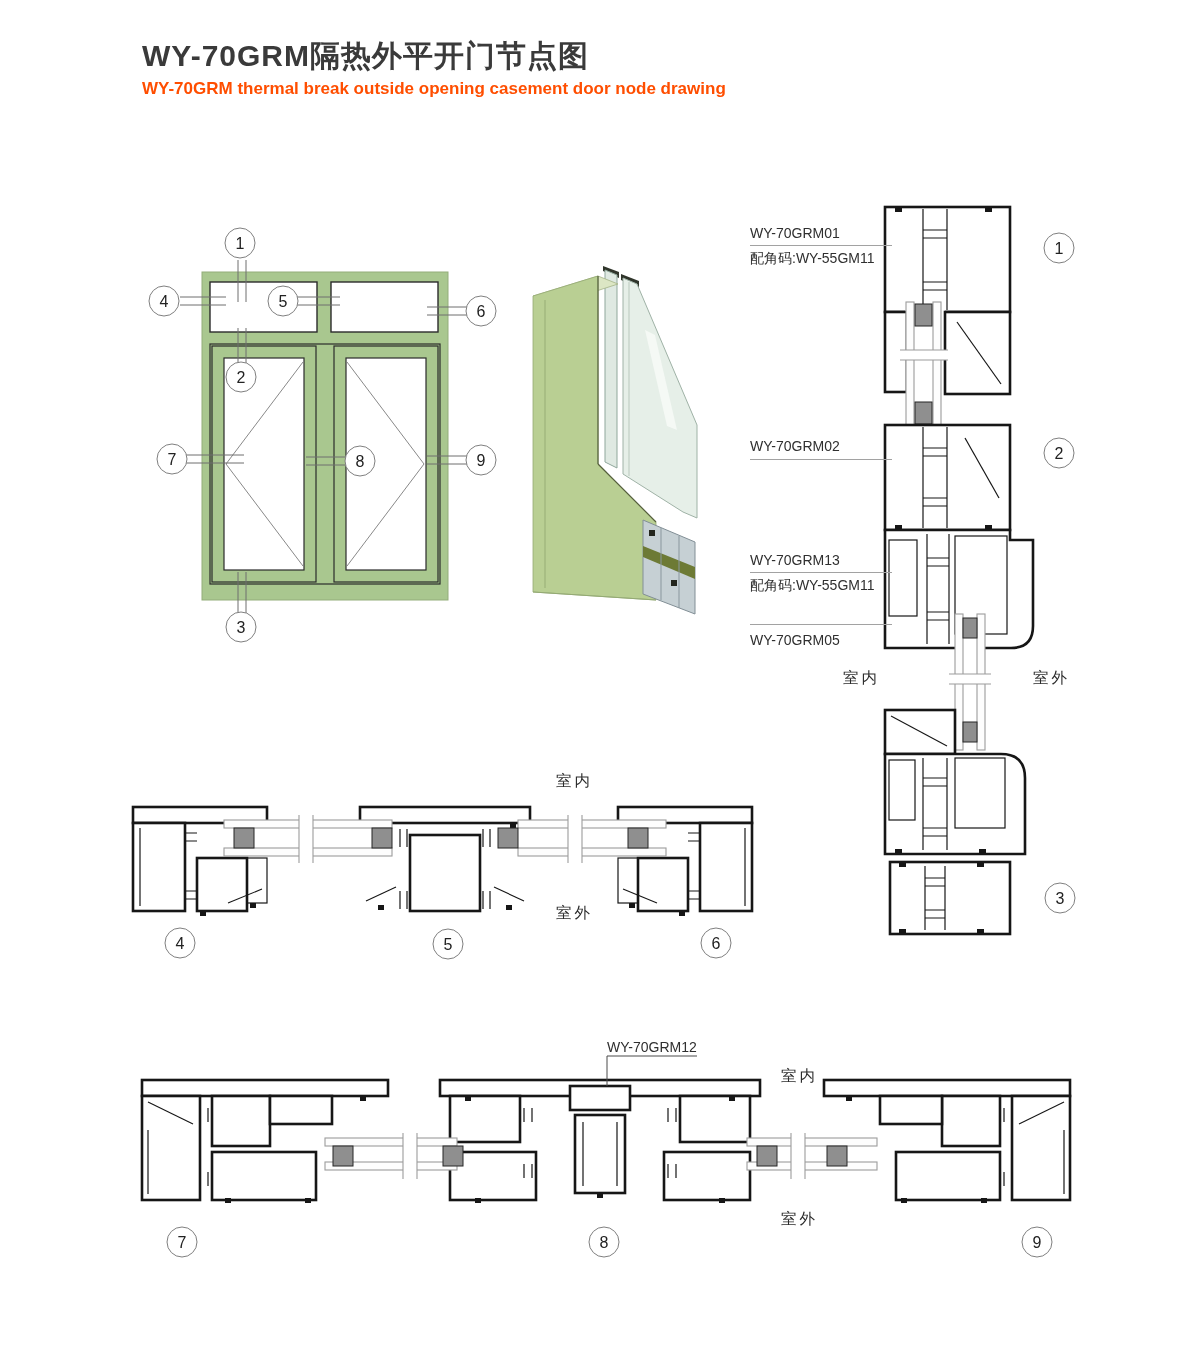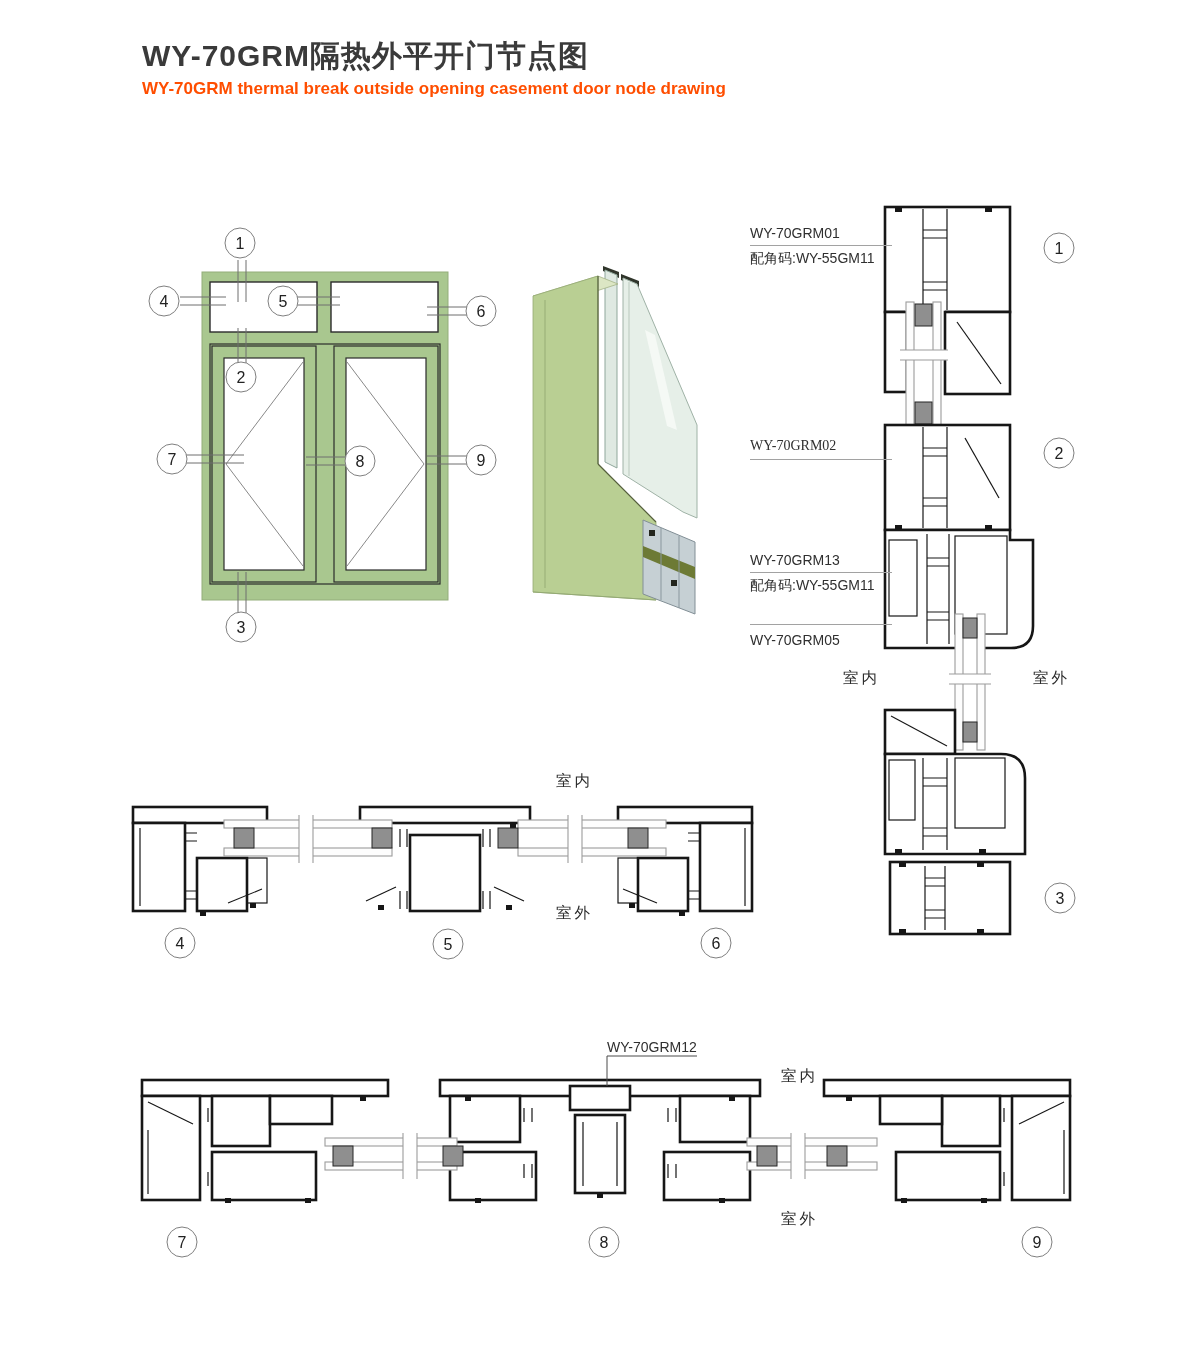--- a/index.html
+++ b/index.html
@@ -265,21 +265,21 @@
     <line class="gline" x1="670" y1="93" x2="670" y2="139"></line>
 
     <line x1="472" y1="16" x2="562" y2="16" stroke="#4a4a4a" stroke-width="1"></line>
     <line x1="472" y1="16" x2="472" y2="46" stroke="#4a4a4a" stroke-width="1"></line>
   </svg>
 
   <div class="abs lbl" style="left:750px;top:225px;">WY-70GRM01</div>
   <div class="ul" style="left:750px;top:245px;width:142px;"></div>
   <div class="abs lbl" style="left:750px;top:250px;">配角码:WY-55GM11</div>
 
-  <div class="abs lbl" style="left:750px;top:438px;font-family:Liberation Serif, serif;">WY-70GRM02</div>
+  <div class="abs lbl" style="left:750px;top:438px;">WY-70GRM02</div>
   <div class="ul" style="left:750px;top:459px;width:142px;"></div>
 
   <div class="abs lbl" style="left:750px;top:552px;">WY-70GRM13</div>
   <div class="ul" style="left:750px;top:572px;width:142px;"></div>
   <div class="abs lbl" style="left:750px;top:577px;">配角码:WY-55GM11</div>
 
   <div class="abs lbl" style="left:750px;top:632px;">WY-70GRM05</div>
   <div class="ul" style="left:750px;top:624px;width:142px;"></div>
 
   <div class="abs lbl" style="left:607px;top:1039px;">WY-70GRM12</div>

